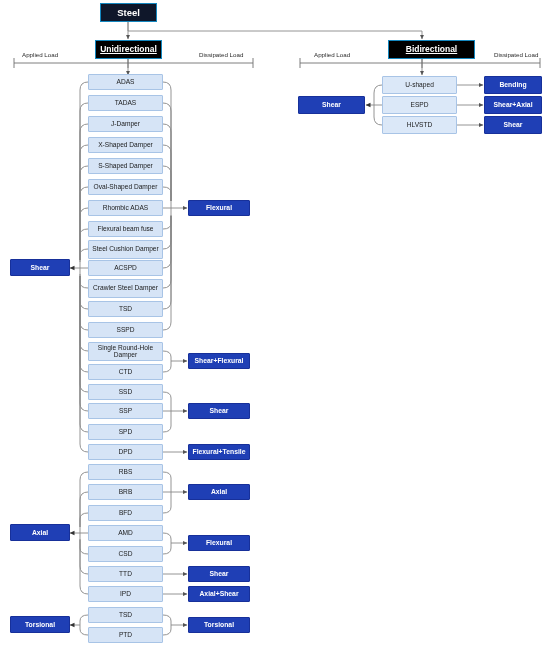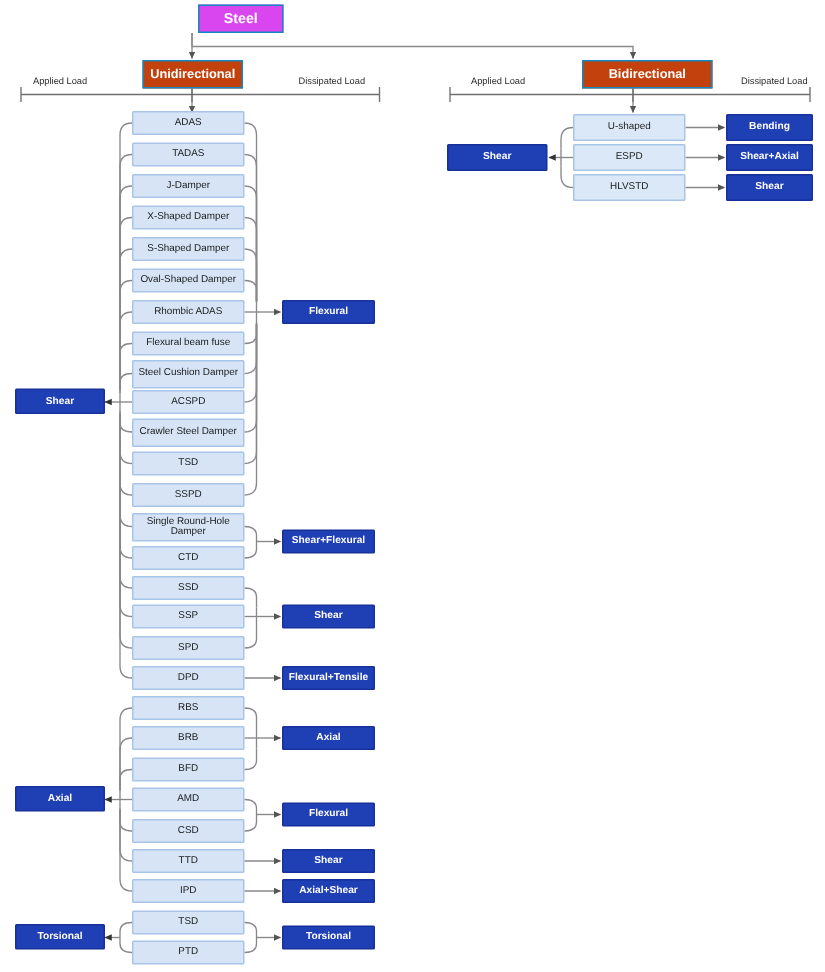--- a/index.html
+++ b/index.html
@@ -12,26 +12,26 @@
   svg#wires{position:absolute;left:0;top:0;width:550px;height:648px;pointer-events:none;}
 
   .node{
     position:absolute;box-sizing:border-box;
     display:flex;align-items:center;justify-content:center;text-align:center;
     line-height:1.05;
     letter-spacing:0px;
   }
   
   .lvl-root{
-    background:#d946ef;border:1px solid #1487bf;color:#ffffff;
-    font-size:9.5px;font-weight:600;margin-left:32px;
+    background:#0f172a;border:1px solid #1487bf;color:#ffffff;
+    font-size:9.5px;font-weight:600;
   }
   .lvl-branch{
-    background:#c2410c;border:1px solid #1487bf;color:#ffffff;
-    font-size:8.5px;font-weight:600;
+    background:#000000;border:1px solid #1487bf;color:#ffffff;
+    font-size:8.5px;font-weight:600;text-decoration:underline;
   }
   
   .dev{
     background:#d6e4f6;border:1px solid #a8c4e6;color:#1a1a1a;
     font-size:6.6px;font-weight:400;border-radius:1px;
   }
   .dev.lighter{background:#dbe8f8;}
   
   .out{
     background:#1f3fb5;border:1px solid #17309a;color:#ffffff;

